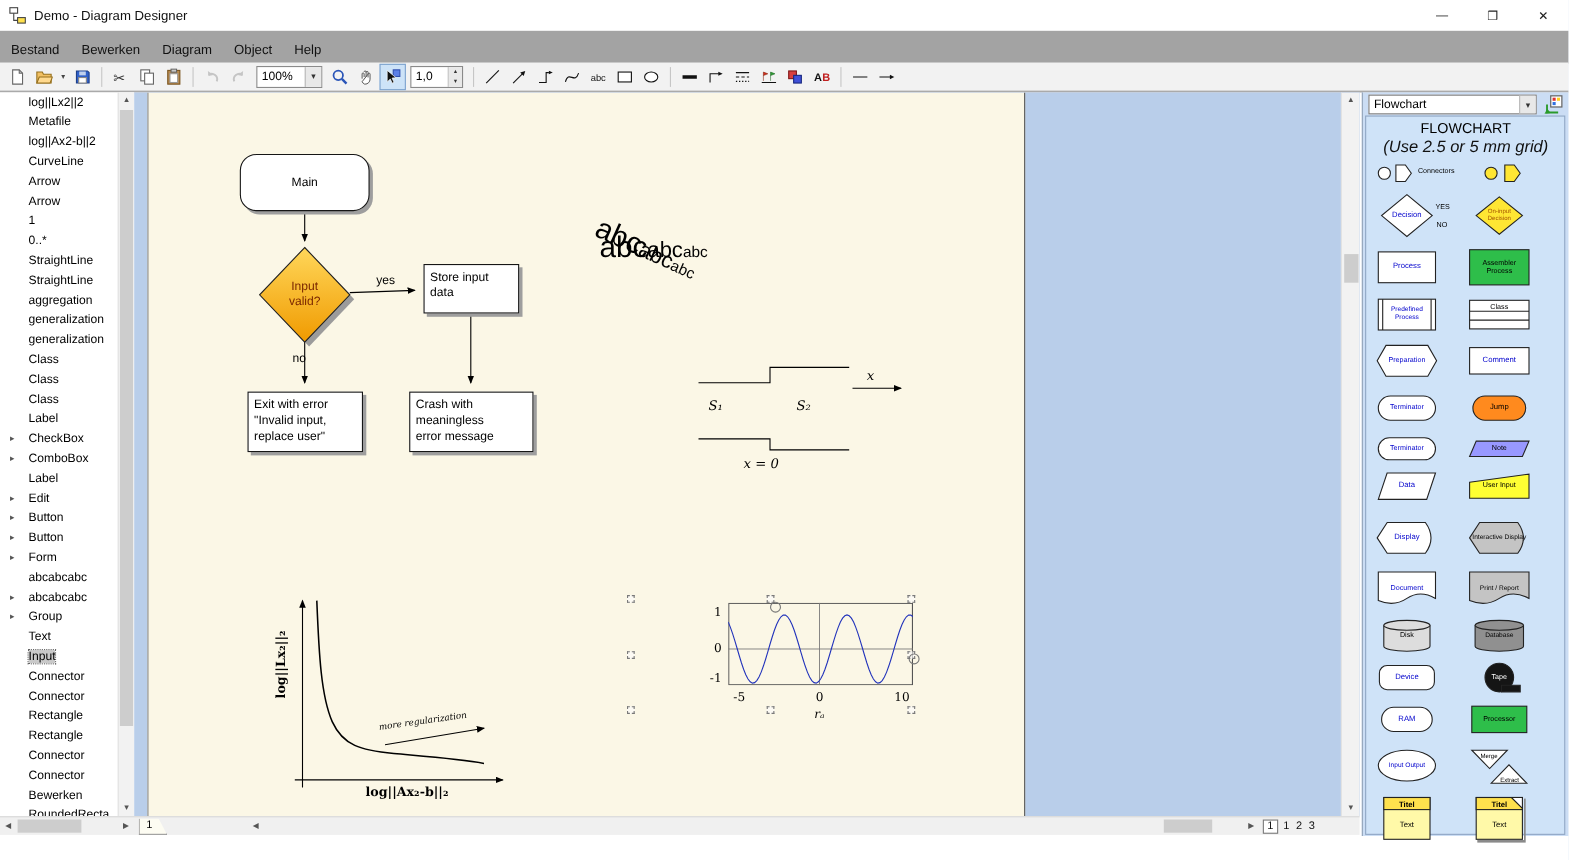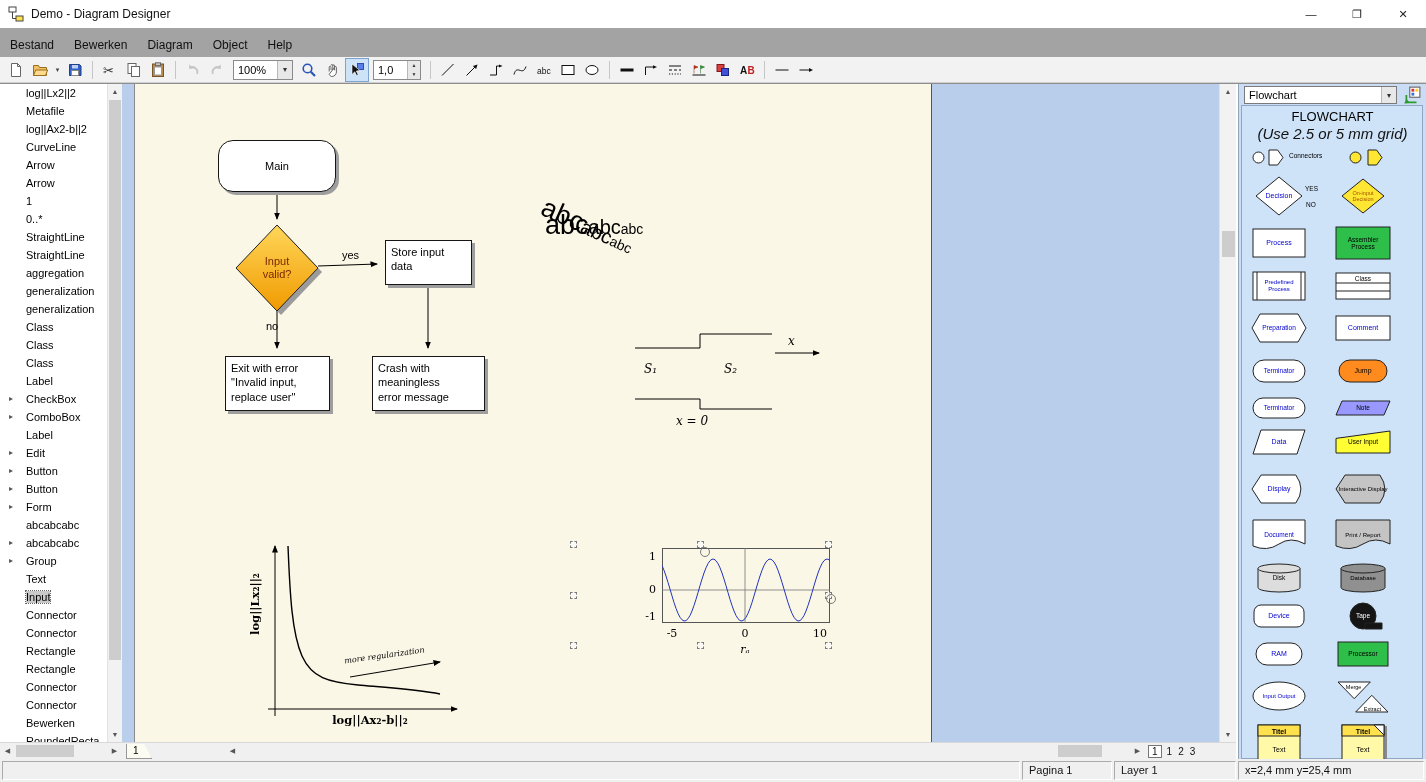--- a/index.html
+++ b/index.html
@@ -676,19 +676,13 @@
       </div>
       <div id="page-tabs">
           <div class="ptab current">1</div>
           <div class="ptab">1</div>
           <div class="ptab">2</div>
           <div class="ptab">3</div>
         </div>
     </div>
   </div>
 
-  <div id="statusbar">
-    <div class="sb-panel" style="left:2px;width:1018px;"></div>
-    <div class="sb-panel" style="left:1022px;width:90px;">Pagina 1</div>
-    <div class="sb-panel" style="left:1114px;width:122px;">Layer 1</div>
-    <div class="sb-panel" style="left:1238px;width:186px;">x=2,4 mm  y=25,4 mm</div>
-  </div>
 </div>
 
 </body></html>

